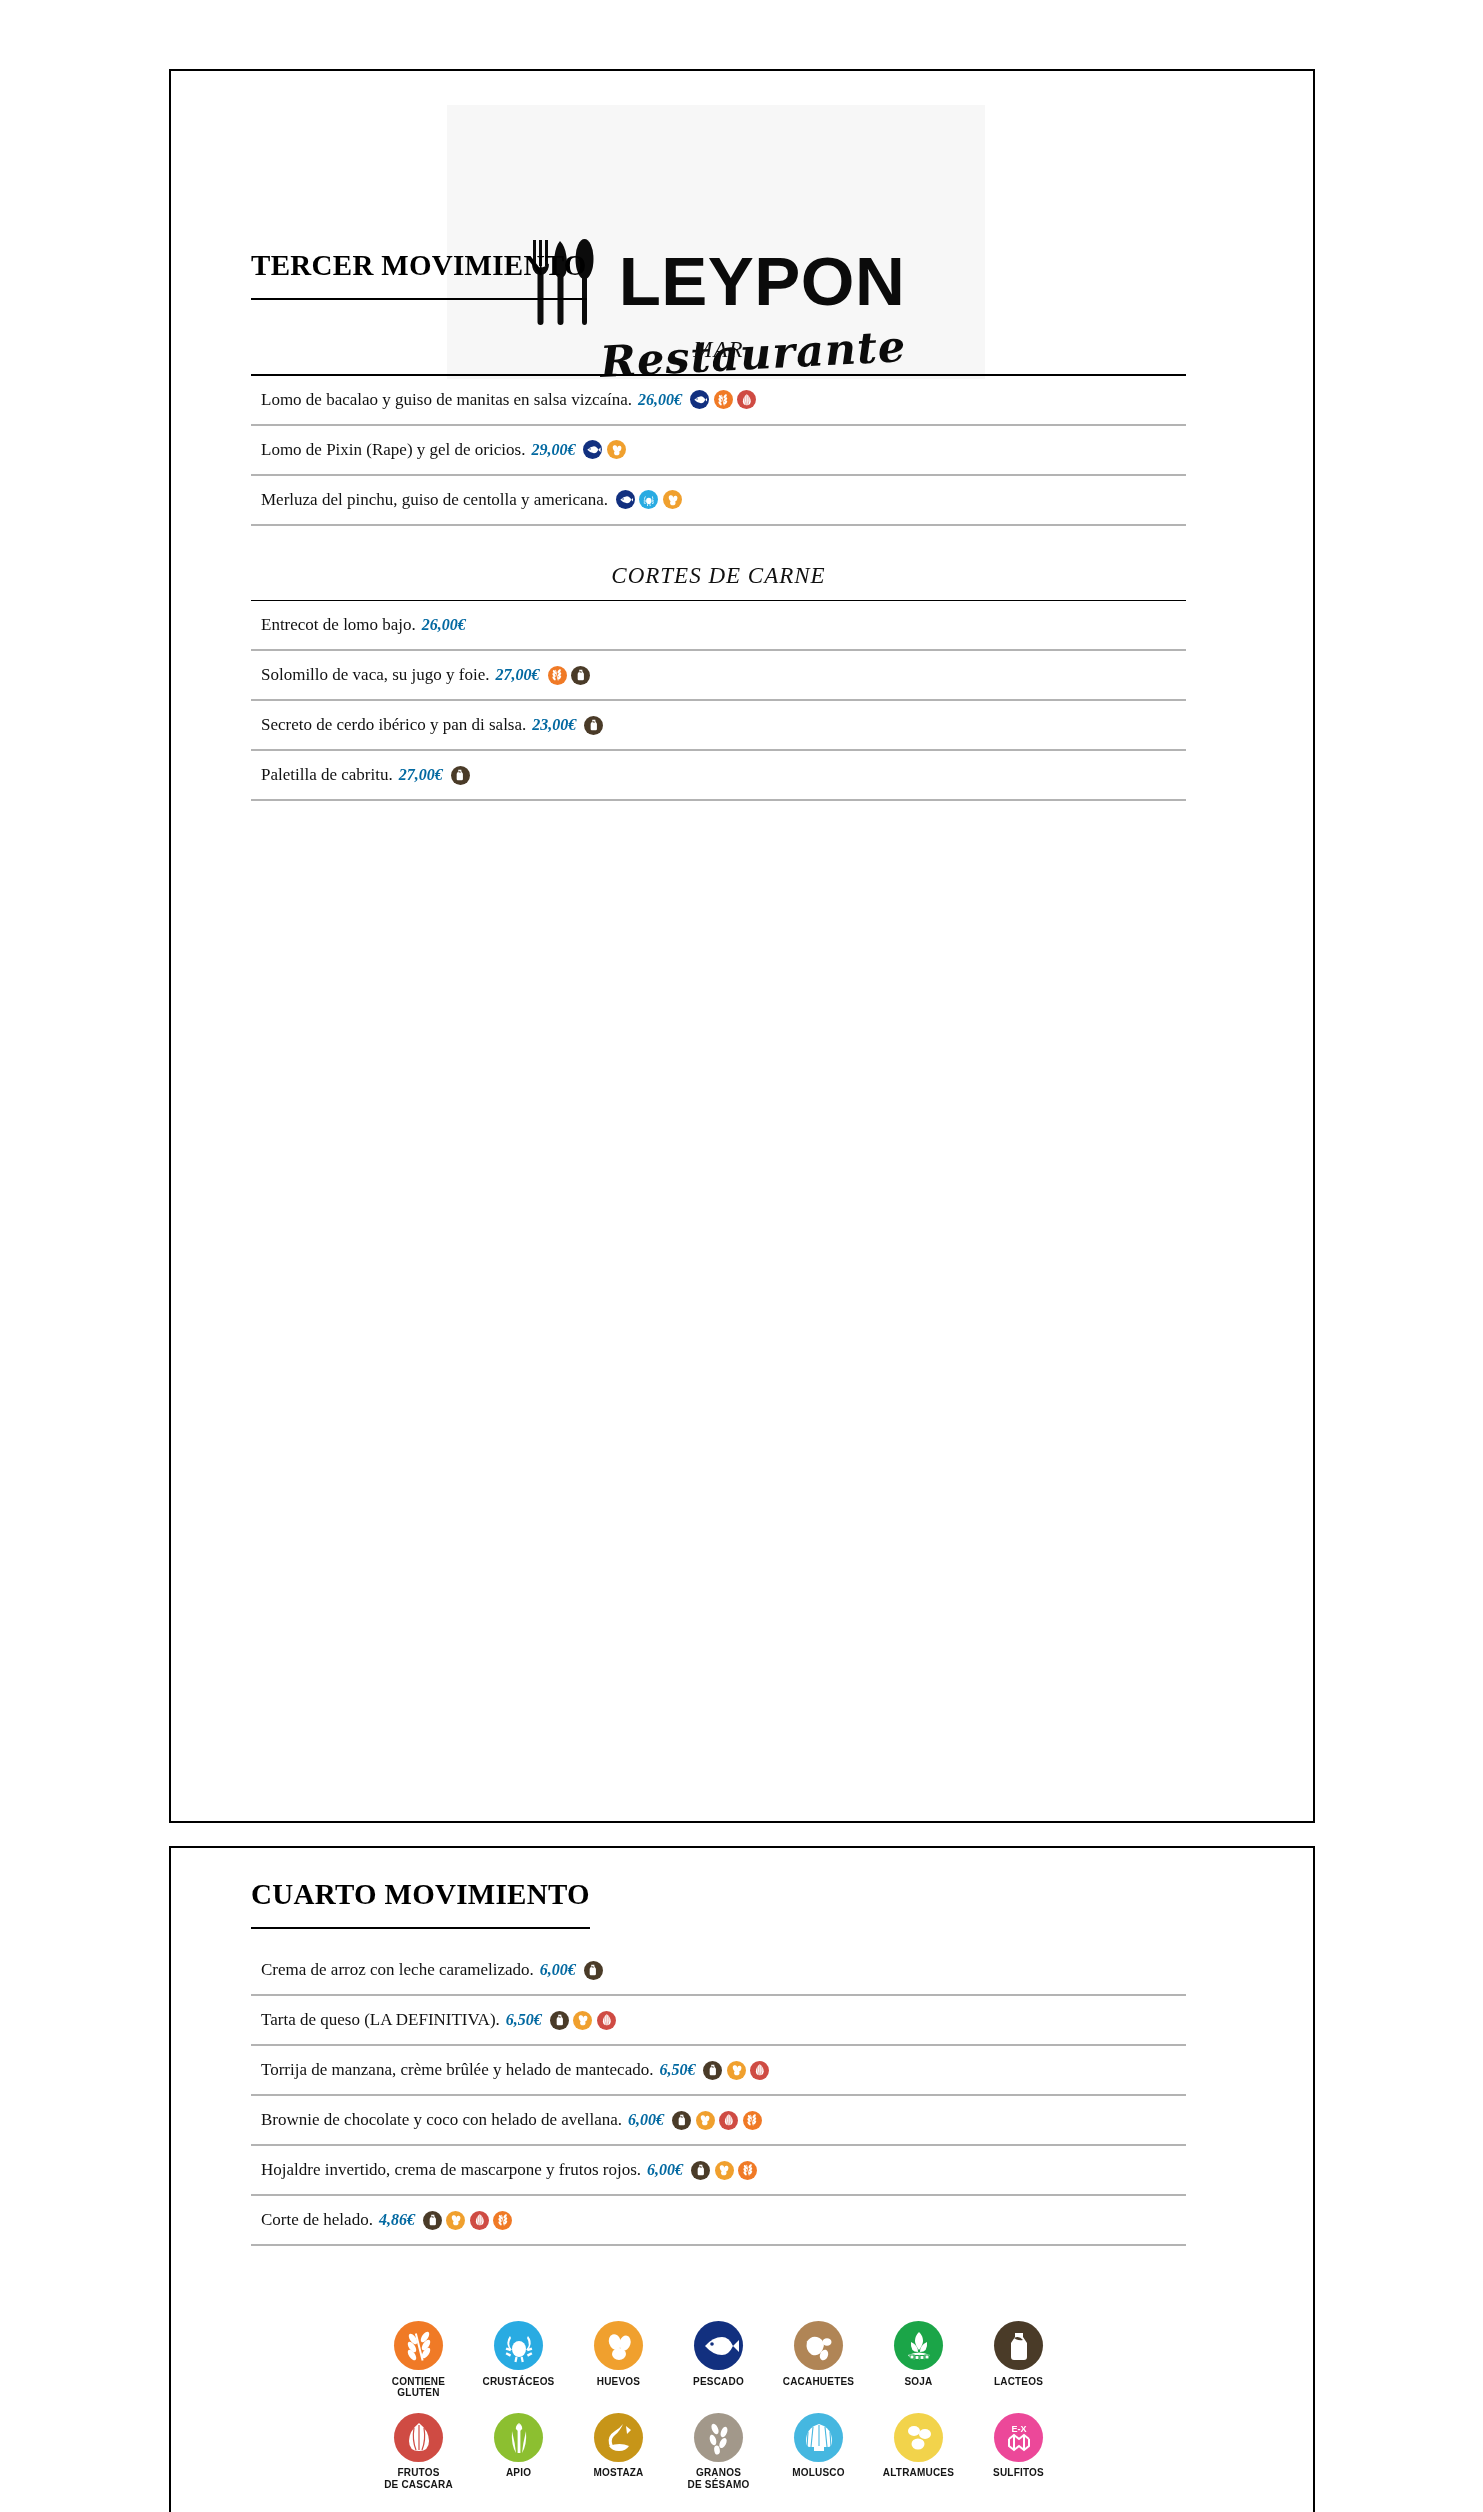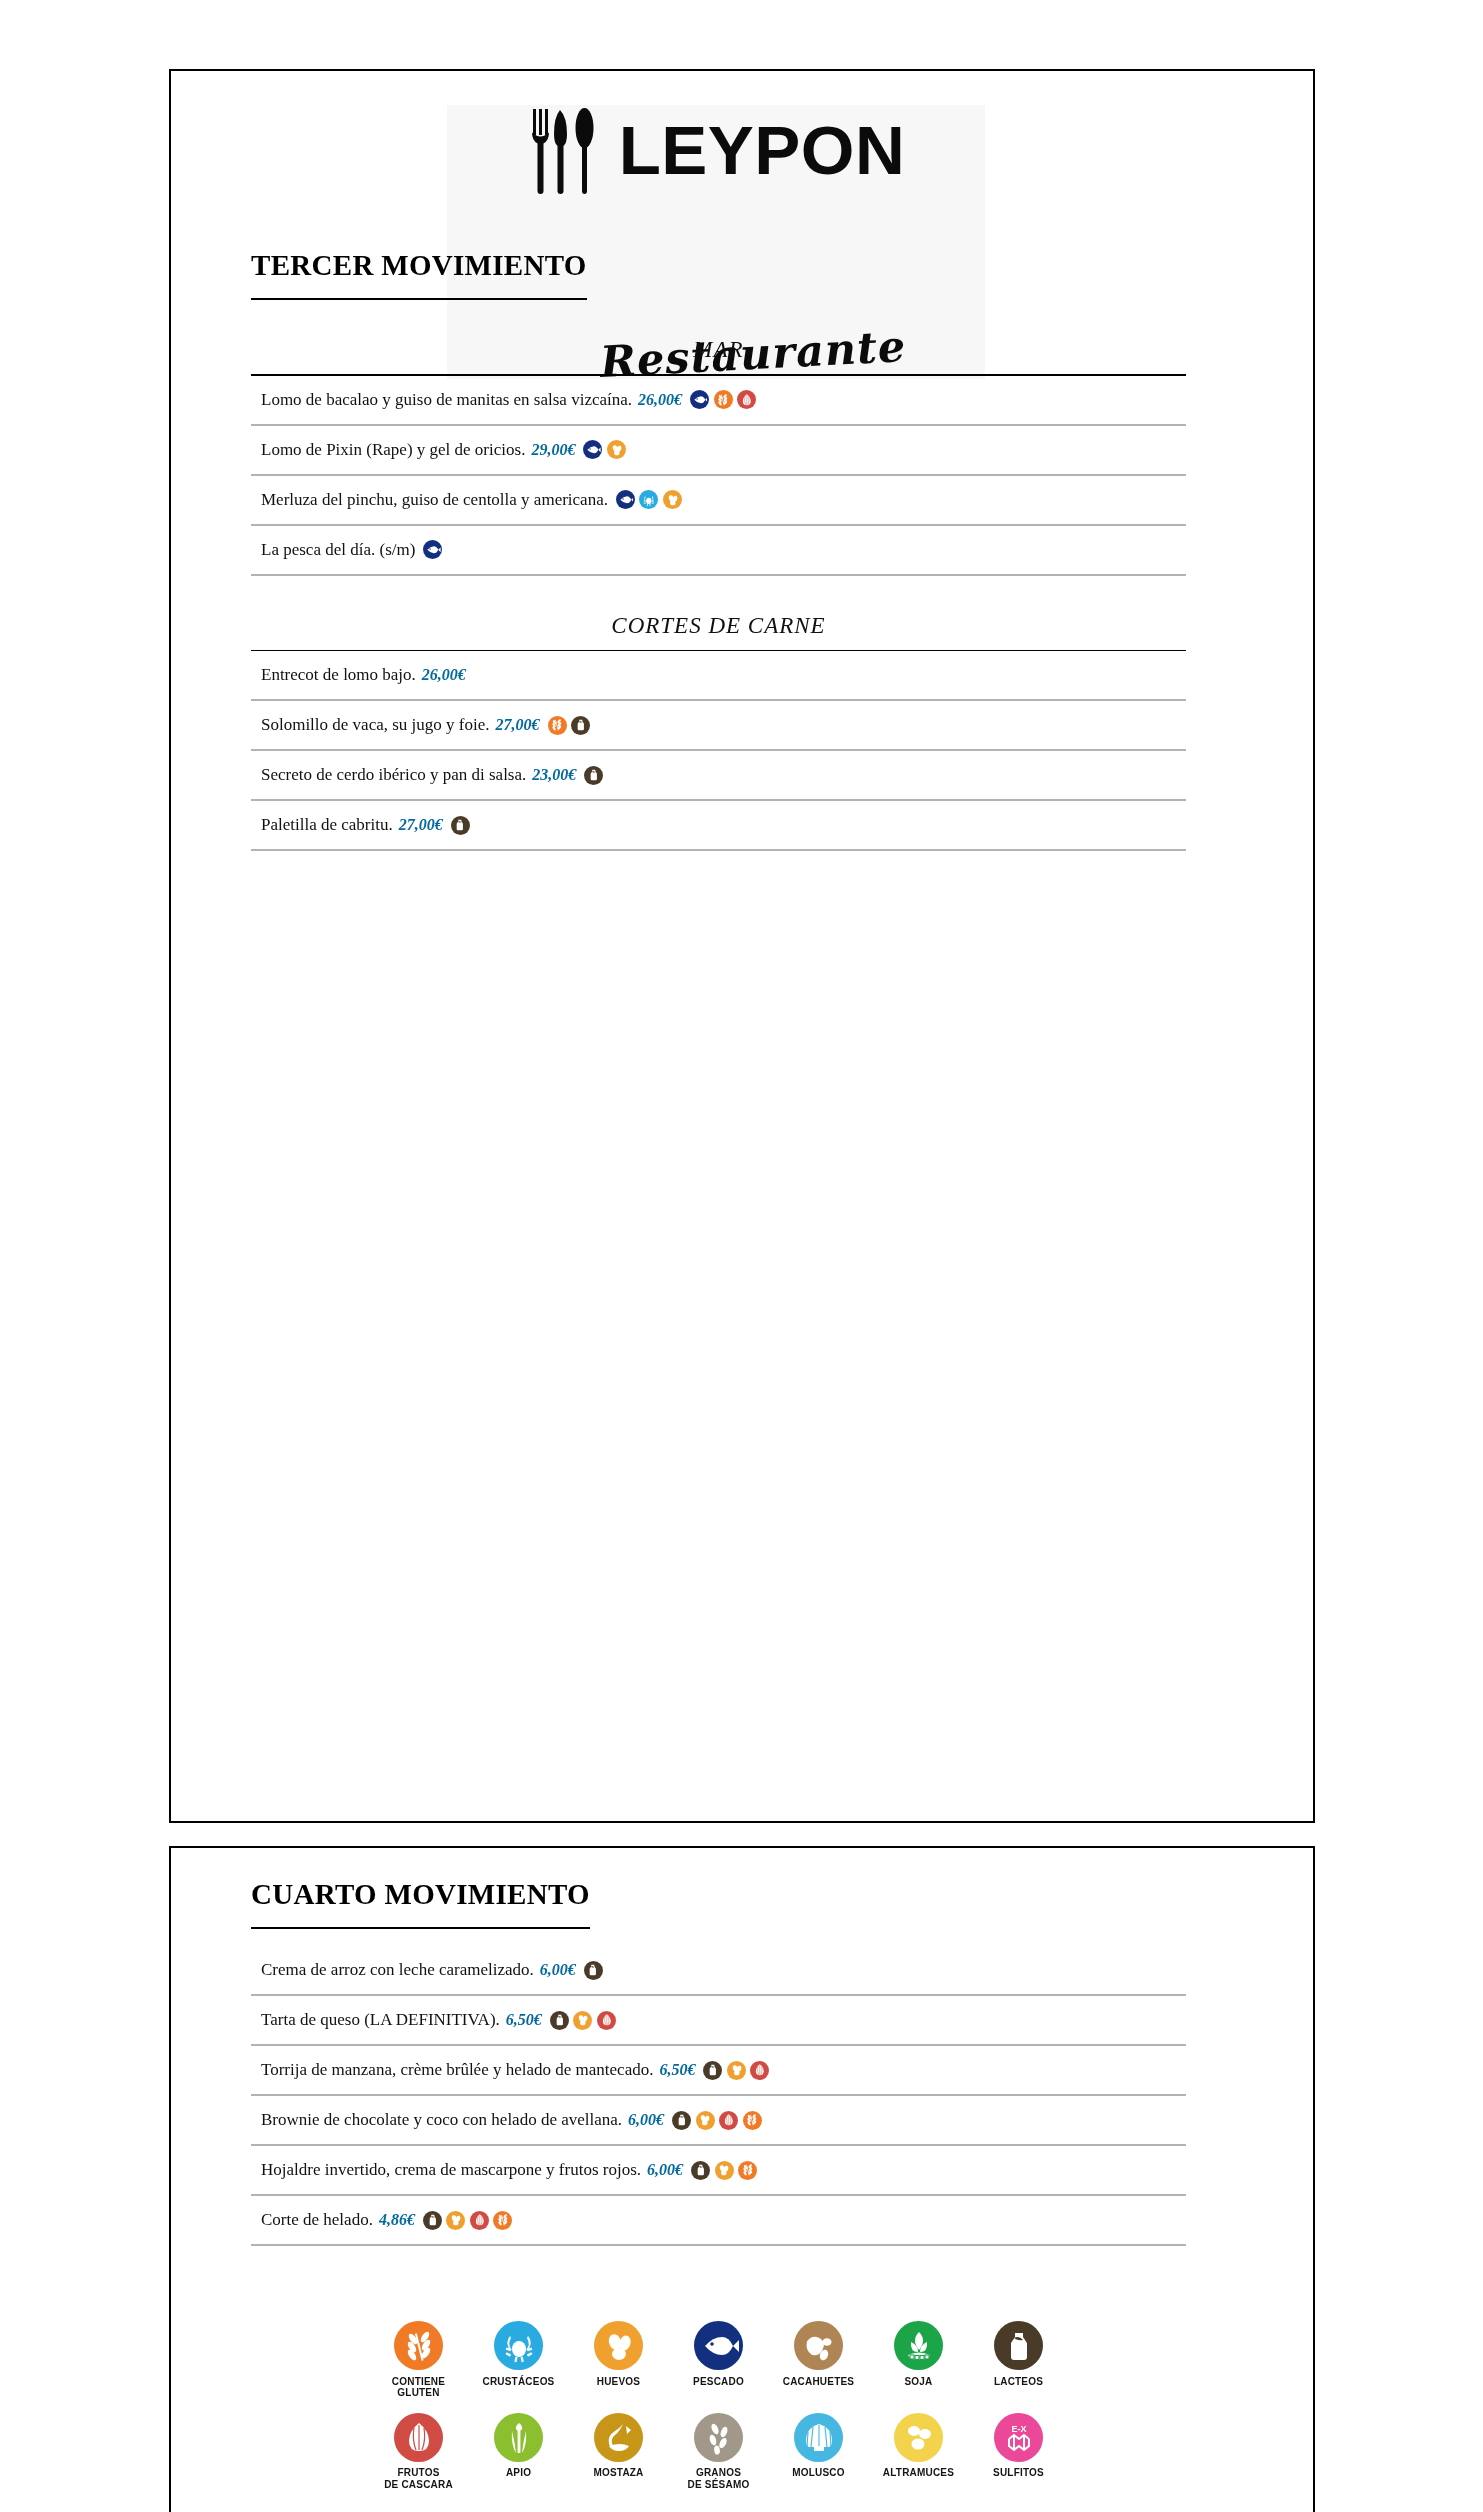--- a/index.html
+++ b/index.html
@@ -32,21 +32,21 @@
   .logo-wrap {
     position: absolute;
     left: 276px;
     top: 34px;
     width: 538px;
     height: 274px;
     background: #f7f7f7;
     display: flex;
     flex-direction: column;
     align-items: center;
-    justify-content: space-between;
+    justify-content: flex-end;
   }
   .logo-row {
     display: flex;
     align-items: center;
     gap: 17px;
   }
   .cutlery { display: block; }
   .logo-word {
     font-family: "Liberation Sans", "DejaVu Sans", sans-serif;
     font-weight: 700;
@@ -314,35 +314,20 @@
                   <svg width="15.6" height="15.6" viewBox="0 0 40 40">
                     <g fill="#ffffff">
                       <ellipse cx="16" cy="16" rx="6" ry="8" transform="rotate(-18 16 16)"></ellipse>
     <ellipse cx="26" cy="17" rx="5.5" ry="7.5" transform="rotate(16 26 17)"></ellipse>
                       <ellipse cx="20" cy="28" rx="7" ry="6"></ellipse>
                     </g>
                   </svg>
                 </span>
               </span>
     </div>
-            <div class="row">
-      <span class="row-label">La pesca del día. (s/m)</span>
-
-      <span class="row-icons">
-                <span class="chip" style="background:#12307F">
-                  <svg width="15.6" height="15.6" viewBox="0 0 40 40">
-                    <g fill="#ffffff">
-                      <path d="M6 20 q8 -9 17 -9 q7 0 11 9 q-4 9 -11 9 q-9 0 -17 -9 Z"></path>
-    <path d="M34 20 l6 -6 l0 12 Z"></path>
-                      <circle cx="13" cy="18" r="1.8" fill="#12307F"></circle>
-                    </g>
-                  </svg>
-                </span>
-              </span>
-    </div>
     </div>
   </div>
   <div class="subhead-block">
     <div class="subhead">CORTES DE CARNE</div>
     <div class="subhead-rule"></div>
     <div class="items">
       <div class="row first">
       <span class="row-label">Entrecot de lomo bajo.</span>
       <span class="row-price">26,00€</span>
 

